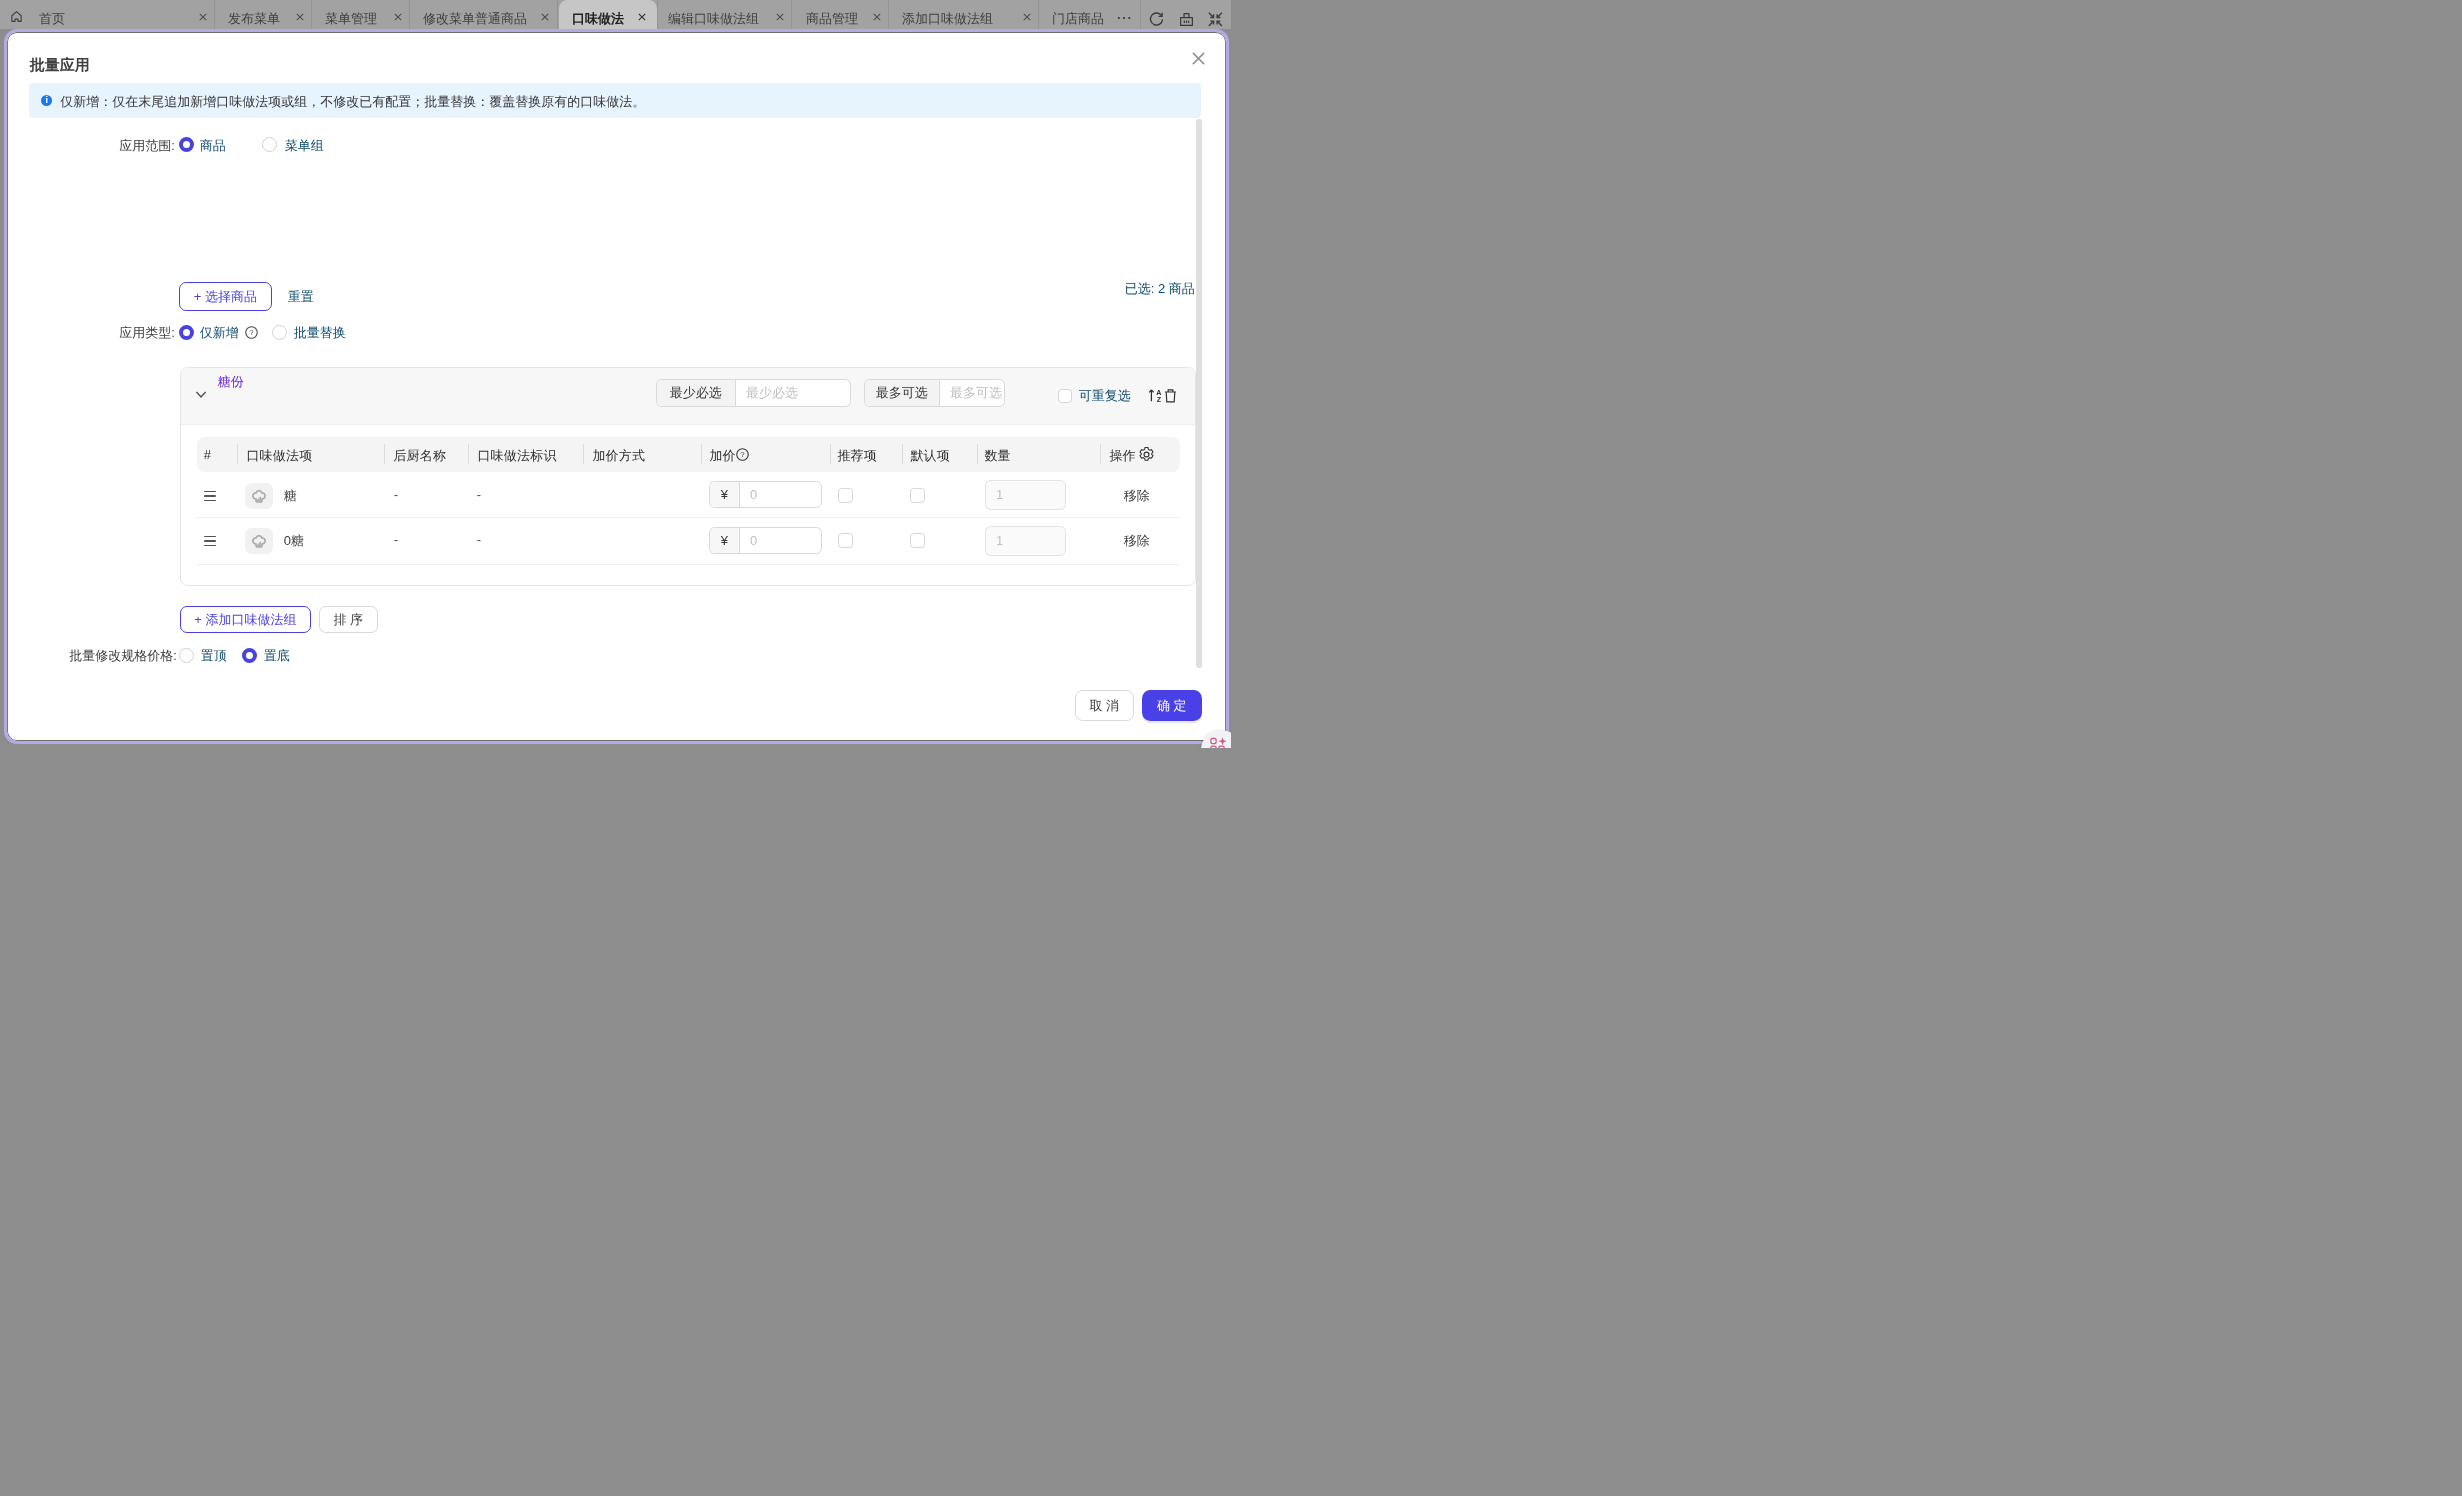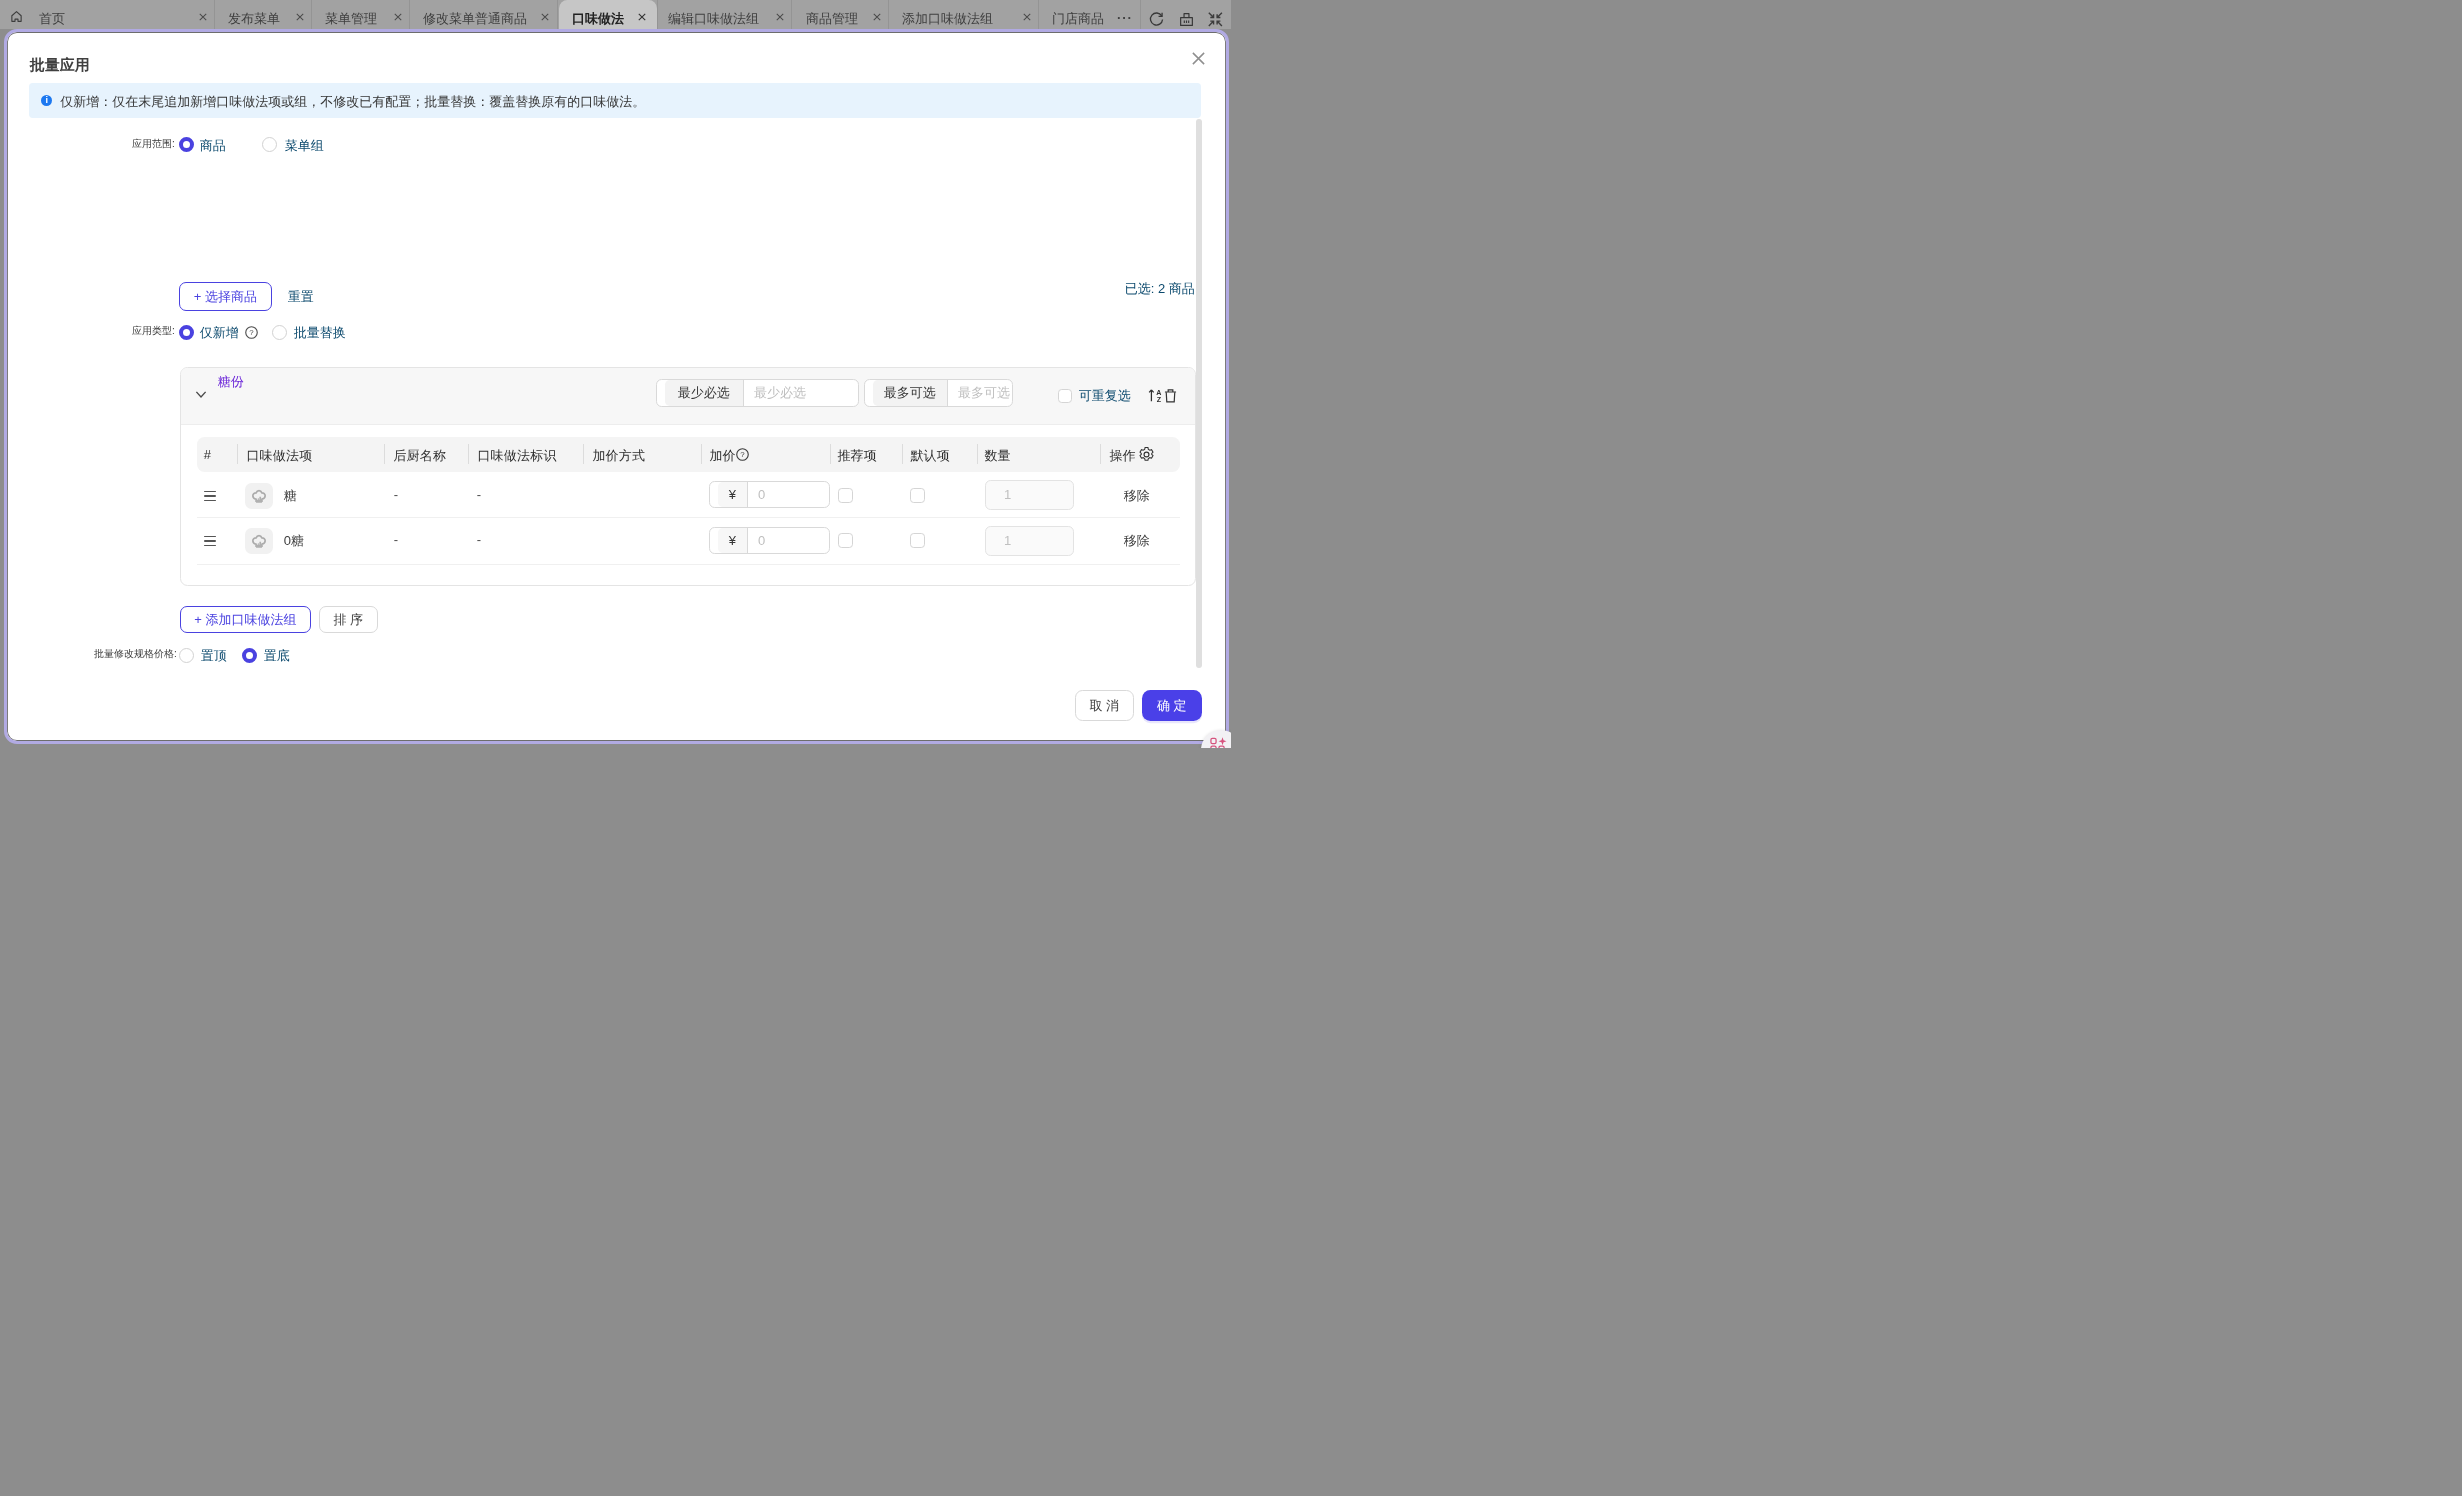--- a/index.html
+++ b/index.html
@@ -19,34 +19,34 @@
   .indigo { color:#4a42e0; }
   #mtitle { position:absolute; left:23px; top:23.4px; font-size:15px; font-weight:bold; color:#404040; }
   #mclose { position:absolute; left:1184px; top:18px; width:15px; height:15px; }
   
   #banner { position:absolute; left:22.4px; top:50px; width:1172px; height:35px; background:#e7f3fd; border-radius:3.7px; }
   #banner .btext { position:absolute; left:31px; top:10.3px; font-size:13px; color:#363636; white-space:nowrap; }
   #bicon { position:absolute; left:12px; top:12px; width:11.2px; height:11.2px; border-radius:50%; background:#1c78f0; color:#fff; font-size:9px; font-weight:bold; text-align:center; line-height:11.7px; }
   
   .radio { position:absolute; width:15px; height:15px; border-radius:50%; background:#fff; border:0.9px solid #d2d2d2; }
   .radio.on { border:4.7px solid #4a42e0; }
-  .flabel { position:absolute; font-size:10px; color:#3c3c3c; white-space:nowrap; }
+  .flabel { position:absolute; font-size:13px; color:#3c3c3c; white-space:nowrap; }
   .ftext { position:absolute; font-size:13px; color:#0c4a6e; white-space:nowrap; }
   
   #selbox { position:absolute; left:171px; top:141px; width:1016px; height:88px; border:0.9px solid #d9d9d9; border-radius:7.5px; background:#fff; }
   .tag { position:absolute; top:15.4px; height:20.6px; background:#f7f7f7; border:0.9px solid #e4e4e4; border-radius:3.7px; font-size:12px; color:#333; line-height:18.7px; padding:0 6.5px; white-space:nowrap; }
   .tagx { display:inline-block; margin-left:5.6px; color:#9a9a9a; font-size:11.2px; }
   
   .btn { position:absolute; border-radius:7px; font-size:13px; text-align:center; white-space:nowrap; }
   .btn.outline-p { border:0.9px solid #4a42e0; color:#4a42e0; background:#fff; }
   .btn.outline-g { border:0.9px solid #d9d9d9; color:#3c3c3c; background:#fff; }
   
   #panel { position:absolute; left:173px; top:334px; width:1016px; height:219px; border:0.9px solid #e4e4e4; border-radius:7.5px; background:#fff; }
   #phead { position:absolute; left:0; top:0; width:100%; height:57px; background:#f7f7f7; border-radius:6.5px 6.5px 0 0; border-bottom:0.9px solid #ededed; }
-  .igroup { position:absolute; height:28px; border:0.9px solid #d9d9d9; border-radius:5.6px; background:#fff; display:flex;padding-left:8px; }
+  .igroup { position:absolute; height:28px; border:0.9px solid #d9d9d9; border-radius:5.6px; background:#fff; display:flex; }
   .iaddon { background:#f3f3f3; border-right:0.9px solid #d9d9d9; font-size:13px; color:#363636; text-align:center; border-radius:4.7px 0 0 4.7px; line-height:26px; white-space:nowrap; }
   .iholder { font-size:13px; color:#bfbfbf; line-height:26px; padding-left:10.3px; white-space:nowrap; }
   .checkbox { position:absolute; width:14.5px; height:14.5px; border:0.9px solid #d5d5d5; border-radius:3.7px; background:#fff; }
   
   #thead { position:absolute; left:16.6px; top:69px; width:983px; height:35px; background:#f4f4f4; border-radius:7.5px; }
   .th { position:absolute; top:9.8px; font-size:13px; font-weight:500; color:#2e2e2e; white-space:nowrap; letter-spacing:0.2px; }
   .csep { position:absolute; top:7.5px; width:0.9px; height:19.6px; background:#dcdcdc; }
   .rowline { position:absolute; left:16.6px; width:983px; height:0.9px; background:#f0f0f0; }
   .cell { position:absolute; font-size:13px; color:#3c3c3c; white-space:nowrap; }
   .hatbtn { position:absolute; width:28.5px; height:26.4px; background:#f1f1f1; border-radius:6.5px; }

